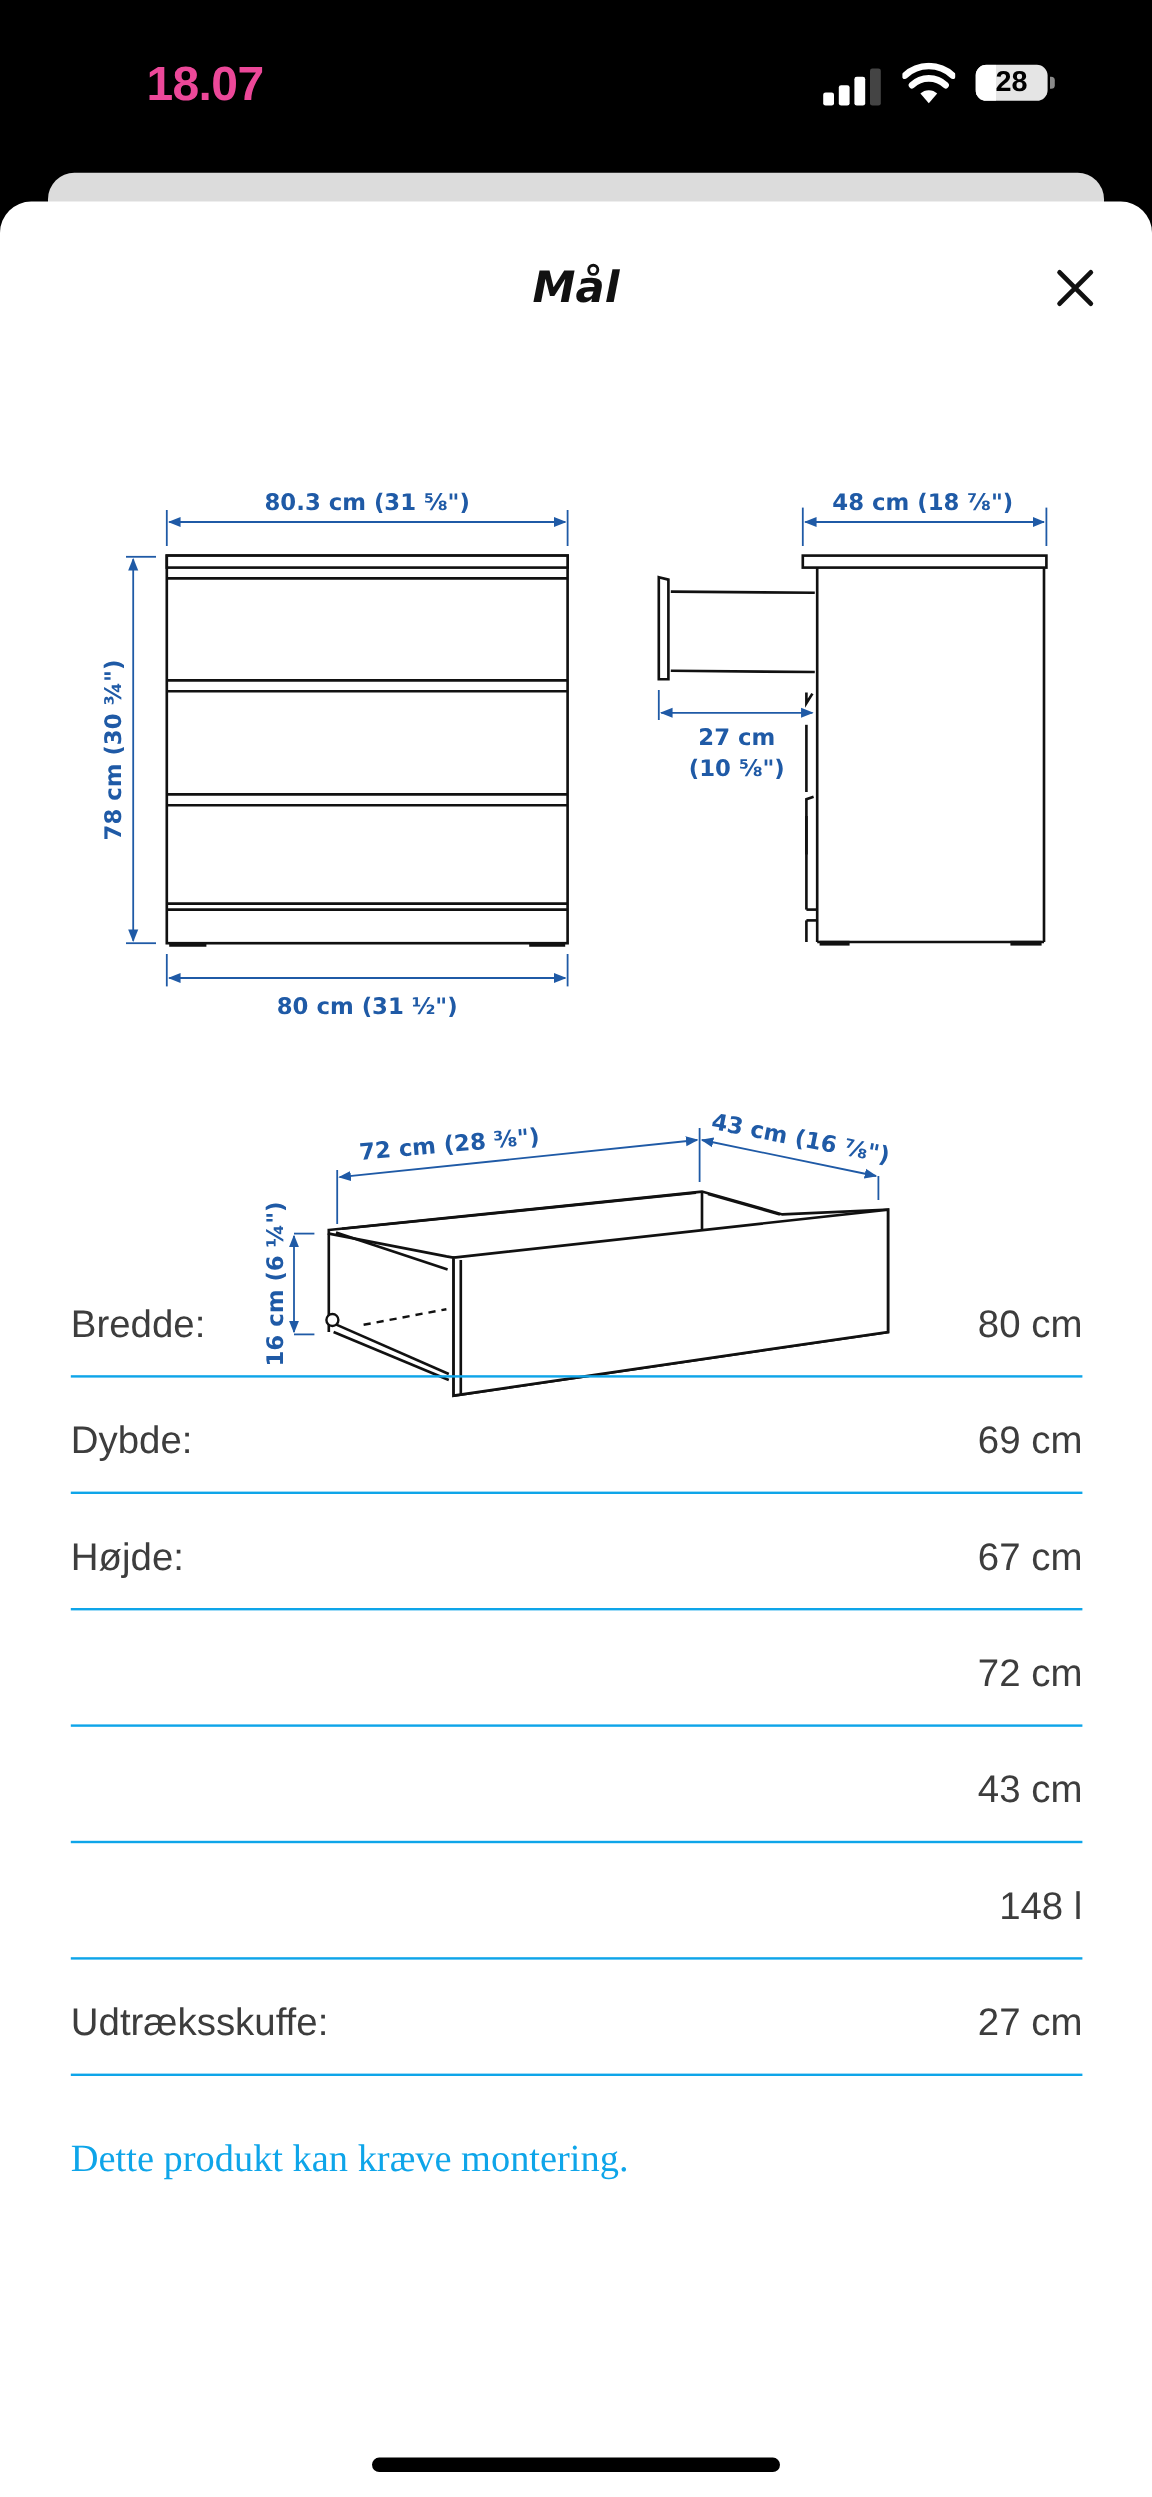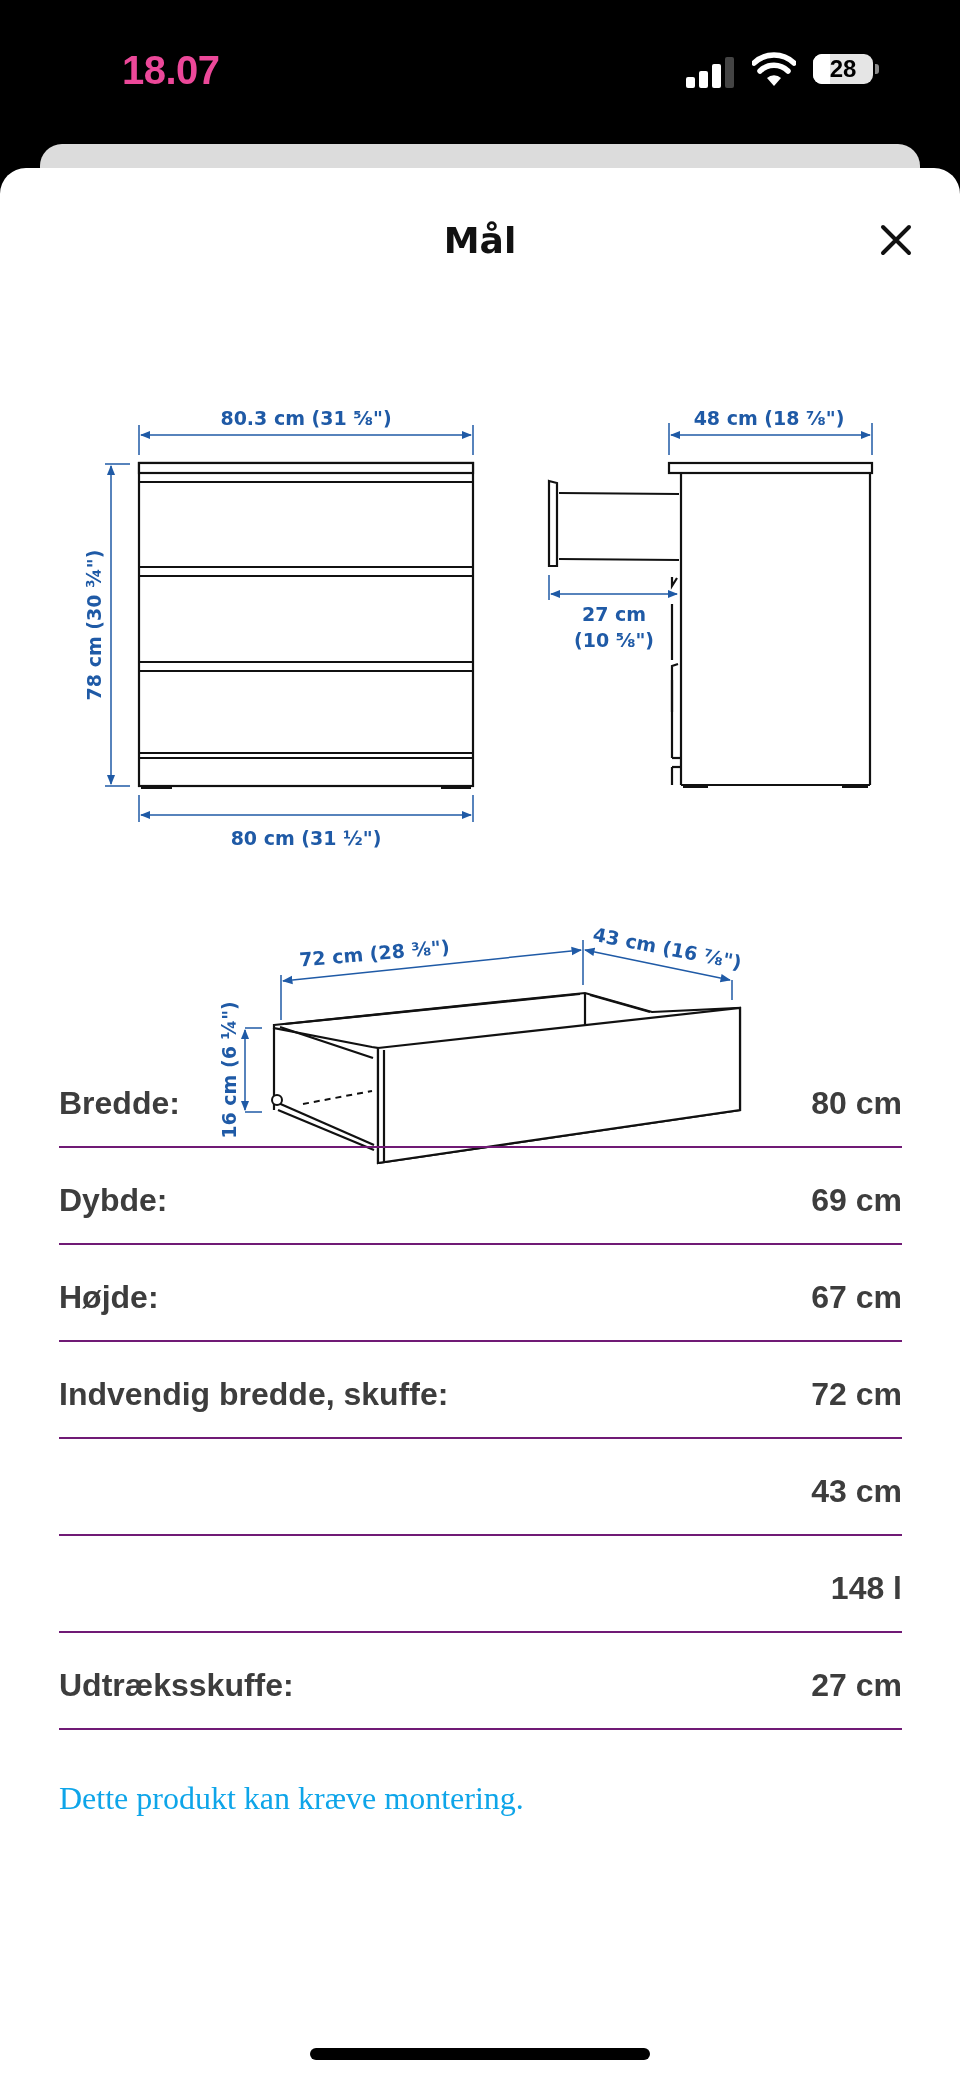--- a/index.html
+++ b/index.html
@@ -9,26 +9,26 @@
   .status-icons { position:absolute; left:686px; top:52px; height:36px; }
   .signal { position:absolute; left:0; top:2px; width:52px; height:34px; }
   .signal span { position:absolute; bottom:0; width:9px; border-radius:2px; background:#fff; }
   .wifi { position:absolute; left:66px; top:0; width:44px; height:36px; }
   .battery { position:absolute; left:127px; top:2px; width:60px; height:30px; border-radius:9px; background:#e5e5e5; overflow:hidden; }
   .battery .fill { position:absolute; left:0; top:0; bottom:0; width:17px; background:#fff; }
   .battery .pct { position:absolute; left:0; right:0; top:0; bottom:0; text-align:center; line-height:30px; font-size:24px; font-weight:700; color:#000; font-family:"Liberation Sans", sans-serif; }
   .battery-tip { position:absolute; left:189px; top:12px; width:4px; height:10px; border-radius:0 3px 3px 0; background:#8a8a8a; }
   .back-card { position:absolute; left:40px; top:144px; width:880px; height:60px; background:#dcdcdc; border-radius:22px 22px 0 0; }
   .sheet { position:absolute; left:0; top:168px; width:960px; height:1913px; background:#fff; border-radius:26px 26px 0 0; }
-  .sheet-title { position:absolute; left:0; right:0; top:52px; text-align:center; font-size:36px; font-weight:700; color:#111; }
+  .sheet-title { position:absolute; left:0; right:0; top:52px; text-align:center; font-size:36px; font-weight:700; color:#111;font-style:italic; }
   .close-btn { position:absolute; left:872px; top:48px; width:48px; height:48px; display:flex; align-items:center; justify-content:center; cursor:pointer; }
   .diagram { position:absolute; left:0; top:0; }
   .dims-label { font-family:"DejaVu Sans", sans-serif; font-weight:700; fill:#1f5aa6; font-size:19px; }
   .table { position:absolute; left:59px; top:1051px; width:843px; }
-  .row { position:relative; height:97px; border-bottom:2px solid #701a75; box-sizing:border-box;font-weight:bold; }
+  .row { position:relative; height:97px; border-bottom:2px solid #0ea5e9; box-sizing:border-box; }
   .row .label { position:absolute; left:0; top:34px; font-size:32px; color:#3d3d3d; font-family:"Liberation Sans", sans-serif; }
   .row .value { position:absolute; right:0; top:34px; font-size:32px; color:#3d3d3d; font-family:"Liberation Sans", sans-serif;margin-left:32px; }
   .note { position:absolute; left:59px; top:1780px; font-size:32px; color:#0ea5e9; font-family:Liberation Serif, serif; }
   .home-indicator { position:absolute; left:310px; top:2048px; width:340px; height:12px; border-radius:6px; background:#000; }
 </style>
 </head>
 <body>
 
 <div class="statusbar">
   <div class="time">18.07</div>
@@ -173,21 +173,20 @@
   </div>
   <div class="row">
     <span class="label">Dybde:</span>
     <span class="value">69 cm</span>
   </div>
   <div class="row">
     <span class="label">Højde:</span>
     <span class="value">67 cm</span>
   </div>
   <div class="row">
-    <span class="label">Indvendig bredde, skuffe:</span>
     <span class="value">72 cm</span>
   </div>
   <div class="row">
     <span class="value">43 cm</span>
   </div>
   <div class="row">
     <span class="value">148 l</span>
   </div>
   <div class="row">
     <span class="label">Udtræksskuffe:</span>

